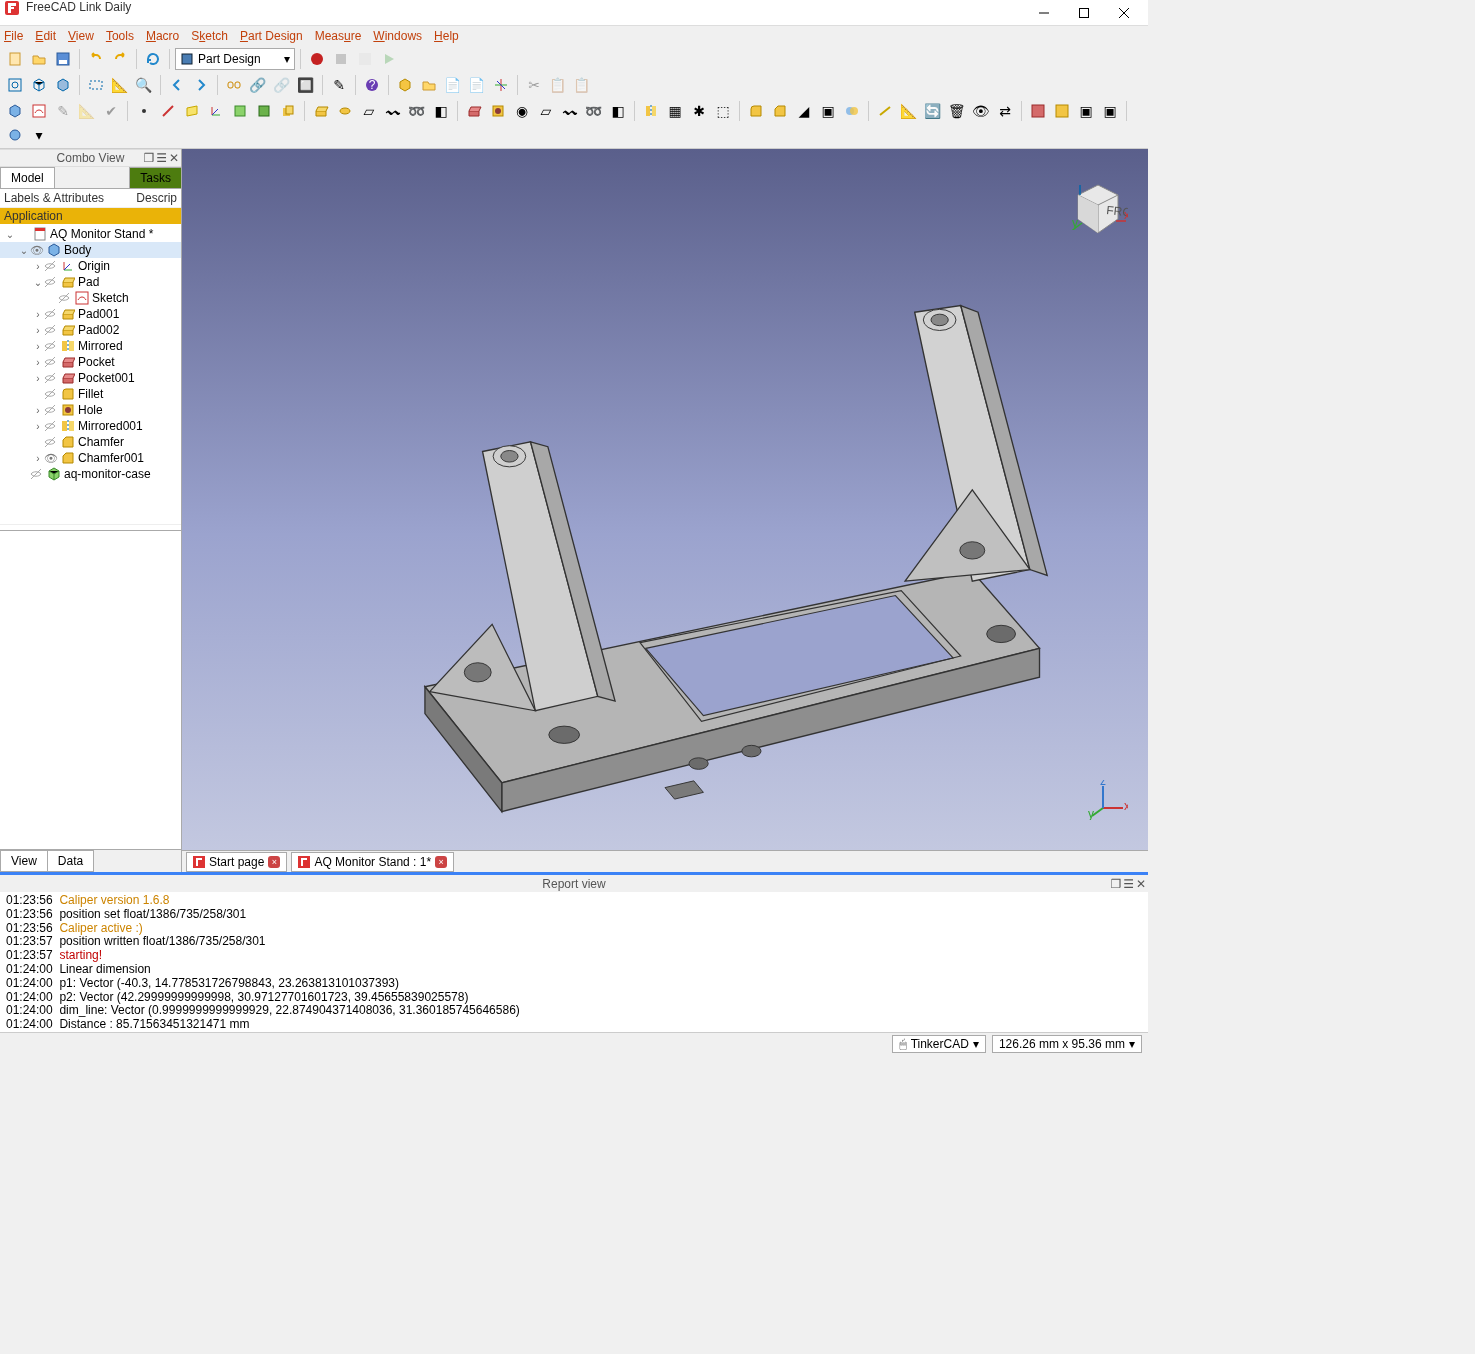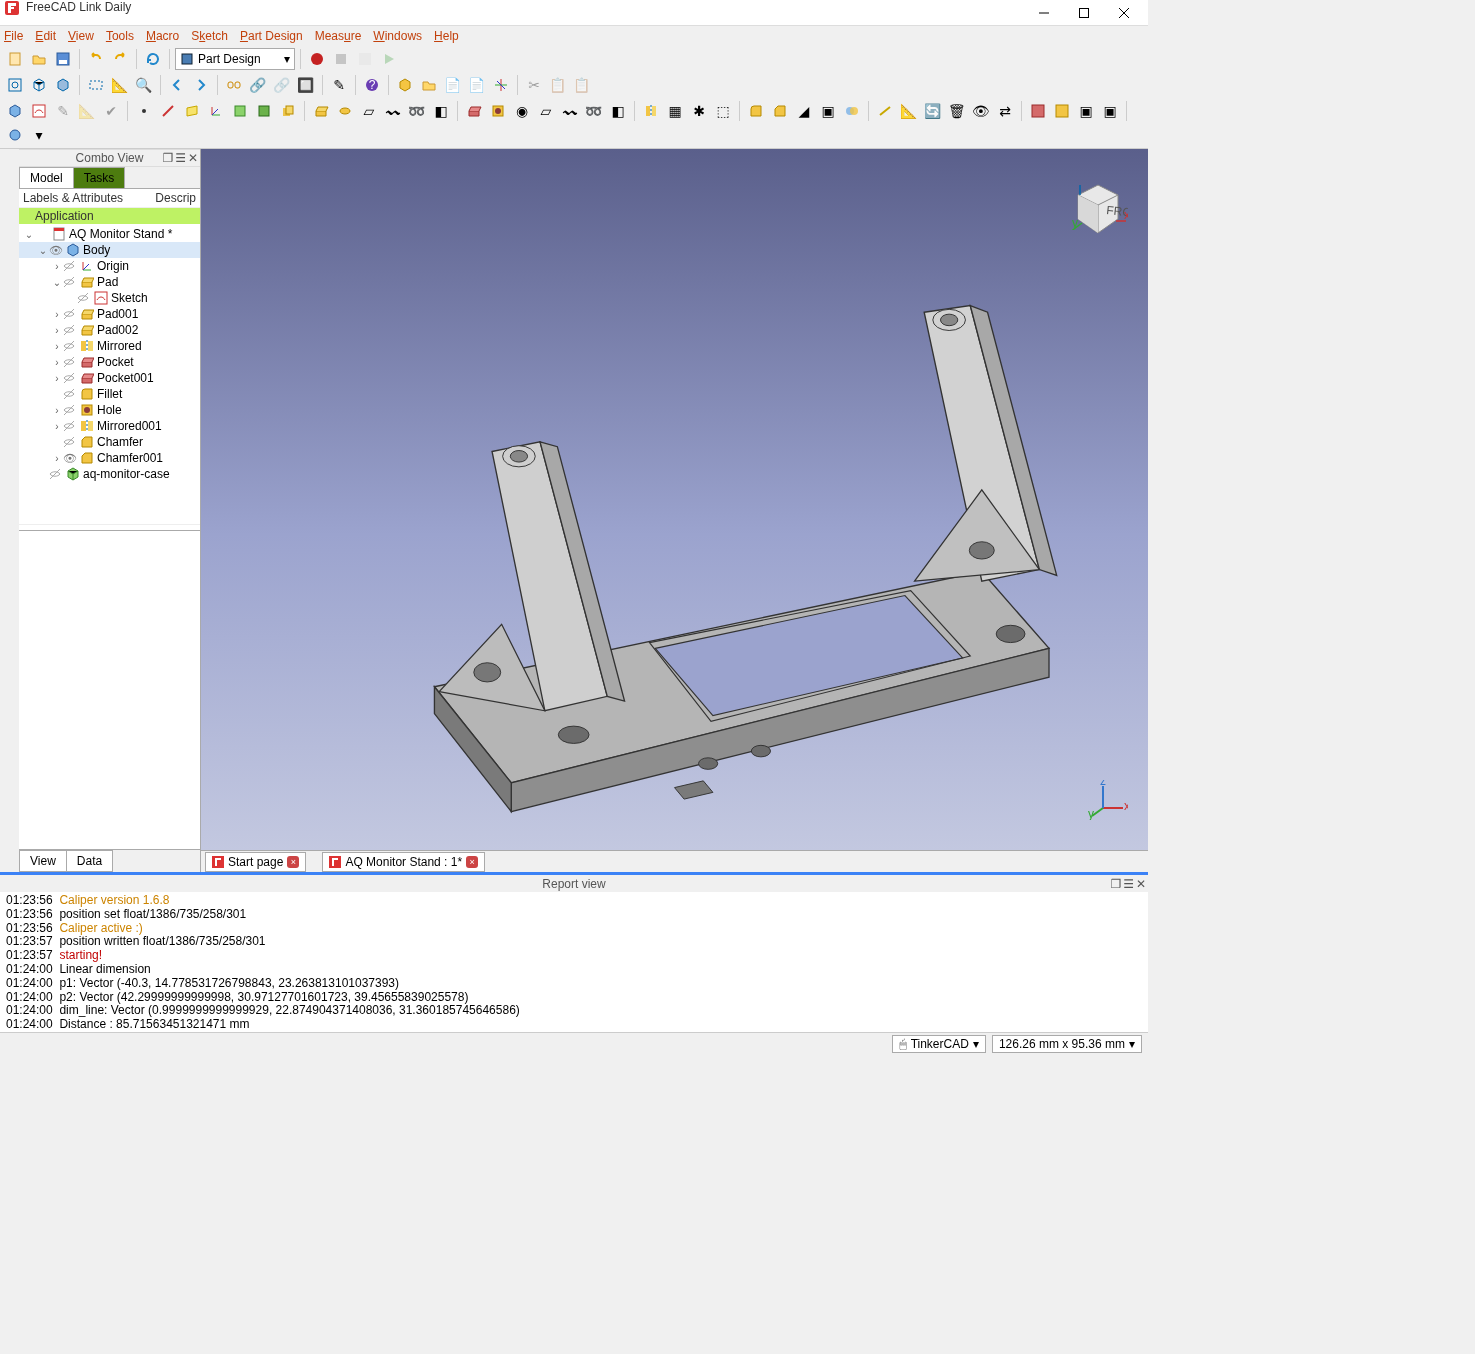--- a/index.html
+++ b/index.html
@@ -21,24 +21,24 @@
   .toolbar-row { display: flex; align-items: center; padding: 2px 4px; gap: 2px; flex-wrap: wrap; }
   .tbtn { width: 22px; height: 22px; display: flex; align-items: center; justify-content: center; border: 1px solid transparent; border-radius: 2px; cursor: default; font-size: 14px; }
   .tbtn.dis { opacity: 0.35; }
   .tsep { width: 1px; height: 20px; background: #ccc; margin: 0 3px; }
   .wb-select { height: 22px; width: 120px; background: #fff; border: 1px solid #aaa; display: flex; align-items: center; padding: 0 4px; gap: 4px; }
   
   
   .main { flex: 1; display: flex; min-height: 0; }
   
   
-  .leftpanel { width: 182px; background: #f0f0f0; display: flex; flex-direction: column; border-right: 1px solid #aaa; margin-left: 19px; }
+  .leftpanel { width: 182px; background: #f0f0f0; display: flex; flex-direction: column; border-right: 1px solid #aaa; }
   .combo-header { height: 18px; background: #f0f0f0; display: flex; align-items: center; justify-content: center; position: relative; font-size: 11px; color: #555; border-top: 1px solid #ddd; border-bottom: 1px solid #ddd; }
   .combo-header .cbtns { position: absolute; right: 2px; display: flex; gap: 2px; }
-  .combo-tabs { display: flex; background: #f0f0f0; border-bottom: 1px solid #aaa; }
+  .combo-tabs { display: flex; background: #f0f0f0; border-bottom: 1px solid #aaa; justify-content: space-between; }
   .combo-tabs .tab { padding: 3px 10px; background: #4d7c0f; border: 1px solid #aaa; border-bottom: none; margin-right: -1px; cursor: default; }
   .combo-tabs .tab.active { background: #fff; }
   
   .tree-header { display: flex; padding: 2px 4px; background: #fff; border-bottom: 1px solid #eee; color: #333; font-size: 11px; }
   .tree-header .col1 { flex: 1; }
   
   .tree { flex: 1; background: #fff; overflow: auto; padding: 2px 0; min-height: 0; max-height: 300px; }
   .tree-row { display: flex; align-items: center; height: 16px; padding-right: 4px; white-space: nowrap; cursor: default; }
   .tree-row.selected { background: #d9e8f8; }
   .tree-indent { display: inline-block; }
@@ -50,21 +50,21 @@
   .prop-tabs .ptab { padding: 3px 10px; border: 1px solid #aaa; margin-right: -1px; background: #fff; cursor: default; }
   
   .lower-panel { flex: 1; background: #fff; border-top: 1px solid #aaa; min-height: 180px; }
   
   
   .viewarea { flex: 1; display: flex; flex-direction: column; min-width: 0; }
   .view3d { flex: 1; background: linear-gradient(to bottom, #5a5f8b 0%, #9ba3ce 55%, #c3c8e0 100%); position: relative; }
   .navcube { position: absolute; top: 30px; right: 20px; width: 60px; height: 60px; }
   .axes { position: absolute; bottom: 30px; right: 20px; width: 40px; height: 40px; }
   
-  .view-tabs { height: 22px; background: #f0f0f0; border-top: 1px solid #aaa; display: flex; align-items: center; padding: 0 4px; gap: 16px; }
+  .view-tabs { height: 22px; background: #f0f0f0; border-top: 1px solid #aaa; display: flex; align-items: center; padding: 0 4px; gap: 4px; }
   .vtab { display: flex; align-items: center; gap: 4px; padding: 2px 6px; background: #fff; border: 1px solid #aaa; cursor: default; }
   .vtab .x { color: #fff; background: #c44; border-radius: 3px; width: 12px; height: 12px; display: inline-flex; align-items: center; justify-content: center; font-size: 9px; }
   
   
   .report-header { height: 20px; background: #f0f0f0; display: flex; align-items: center; justify-content: center; font-size: 11px; color: #555; border-top: 3px solid #3b82f6; position: relative; }
   .report-header .cbtns { position: absolute; right: 2px; display: flex; gap: 2px; font-size: 9px; }
   .report { height: 140px; background: #fff; overflow: auto; font-family: Consolas, monospace; font-size: 12px; padding: 2px 6px; line-height: 1.15; }
   .report .l { white-space: pre; }
   .report .ts { color: #000; }
   .report .orange { color: #cc8400; }
@@ -440,21 +440,21 @@
         </div>
     </div>
     <div class="combo-tabs">
       <div class="tab active">Model</div>
       <div class="tab">Tasks</div>
     </div>
     <div class="tree-header">
       <span class="col1">Labels &amp; Attributes</span>
       <span>Descrip</span>
     </div>
-    <div style="padding:1px 16px;background:#bef264;color:#333">Application</div>
+    <div style="padding:1px 4px;background:#eab308;color:#333">Application</div>
     <div class="tree" id="tree">
         <div class="tree-row">
           <span class="tree-indent" style="width:4px"></span>
           <span class="tree-toggle">⌄</span>
           <span class="tree-eye"></span>
           <span class="tree-ico">
             <svg width="14" height="14">
               <rect x="2" y="1" width="10" height="12" fill="#fff" stroke="#888"></rect>
               <rect x="2" y="1" width="10" height="3" fill="#d33"></rect>
             </svg>

